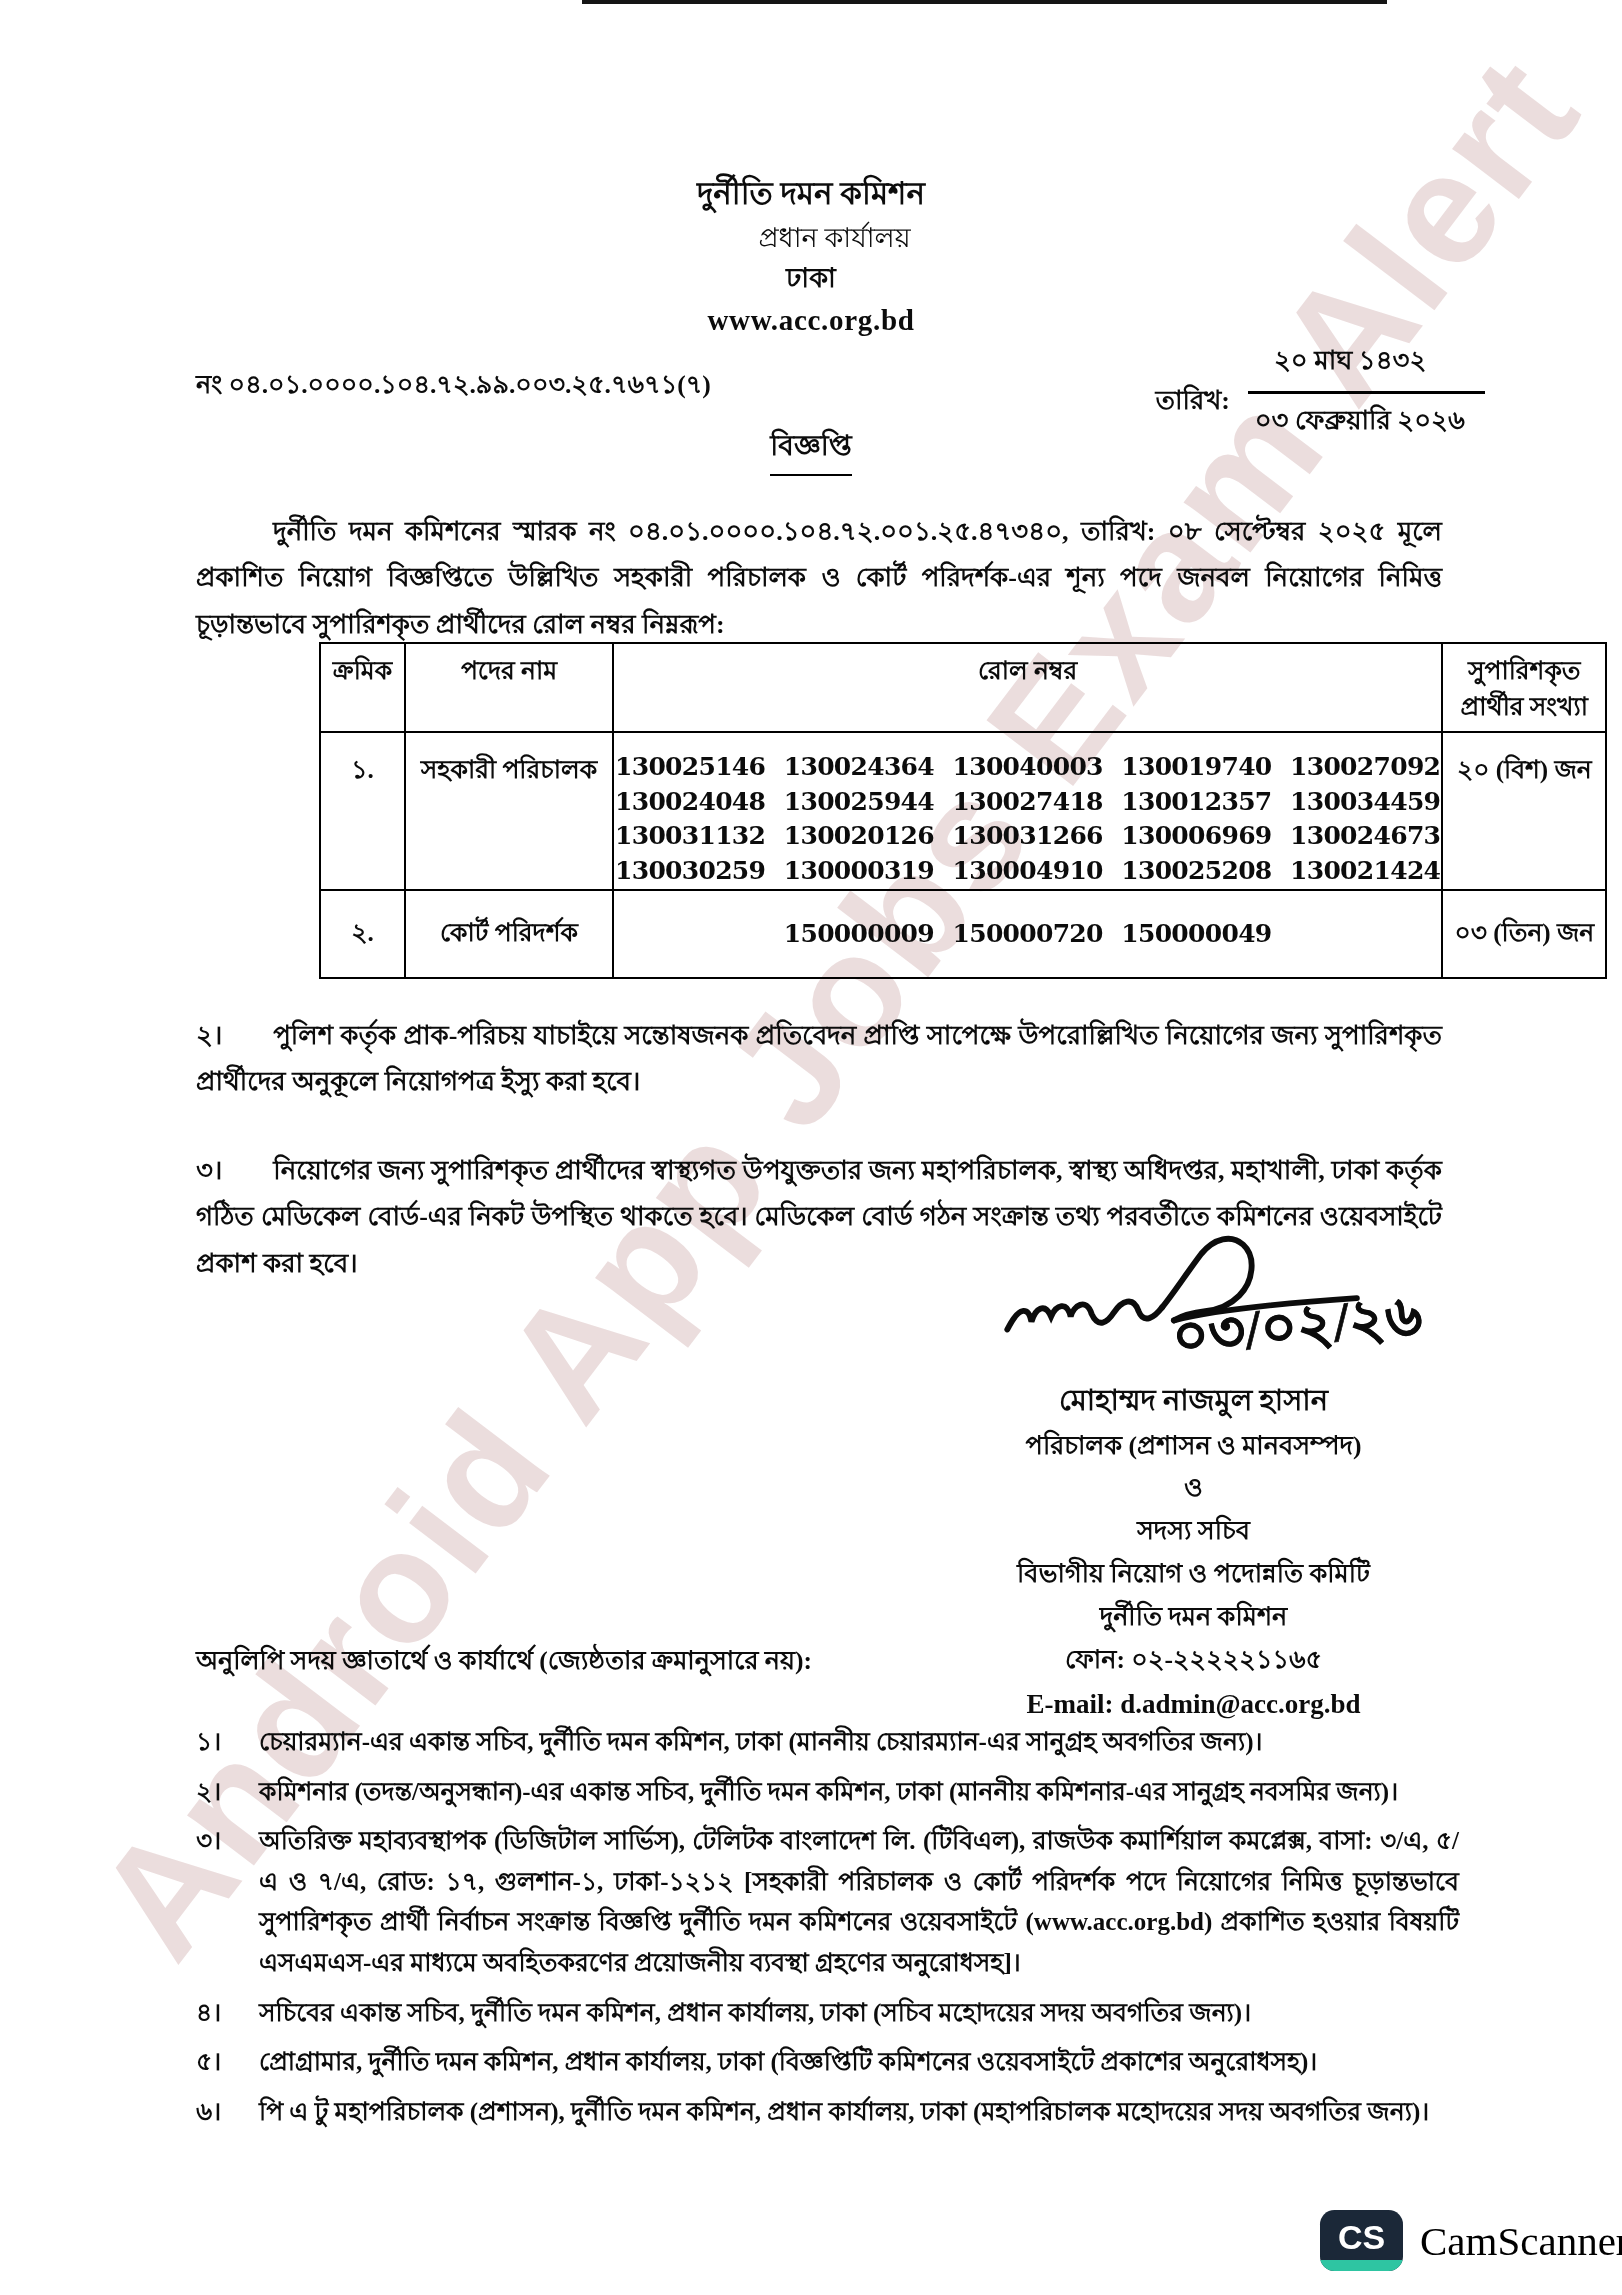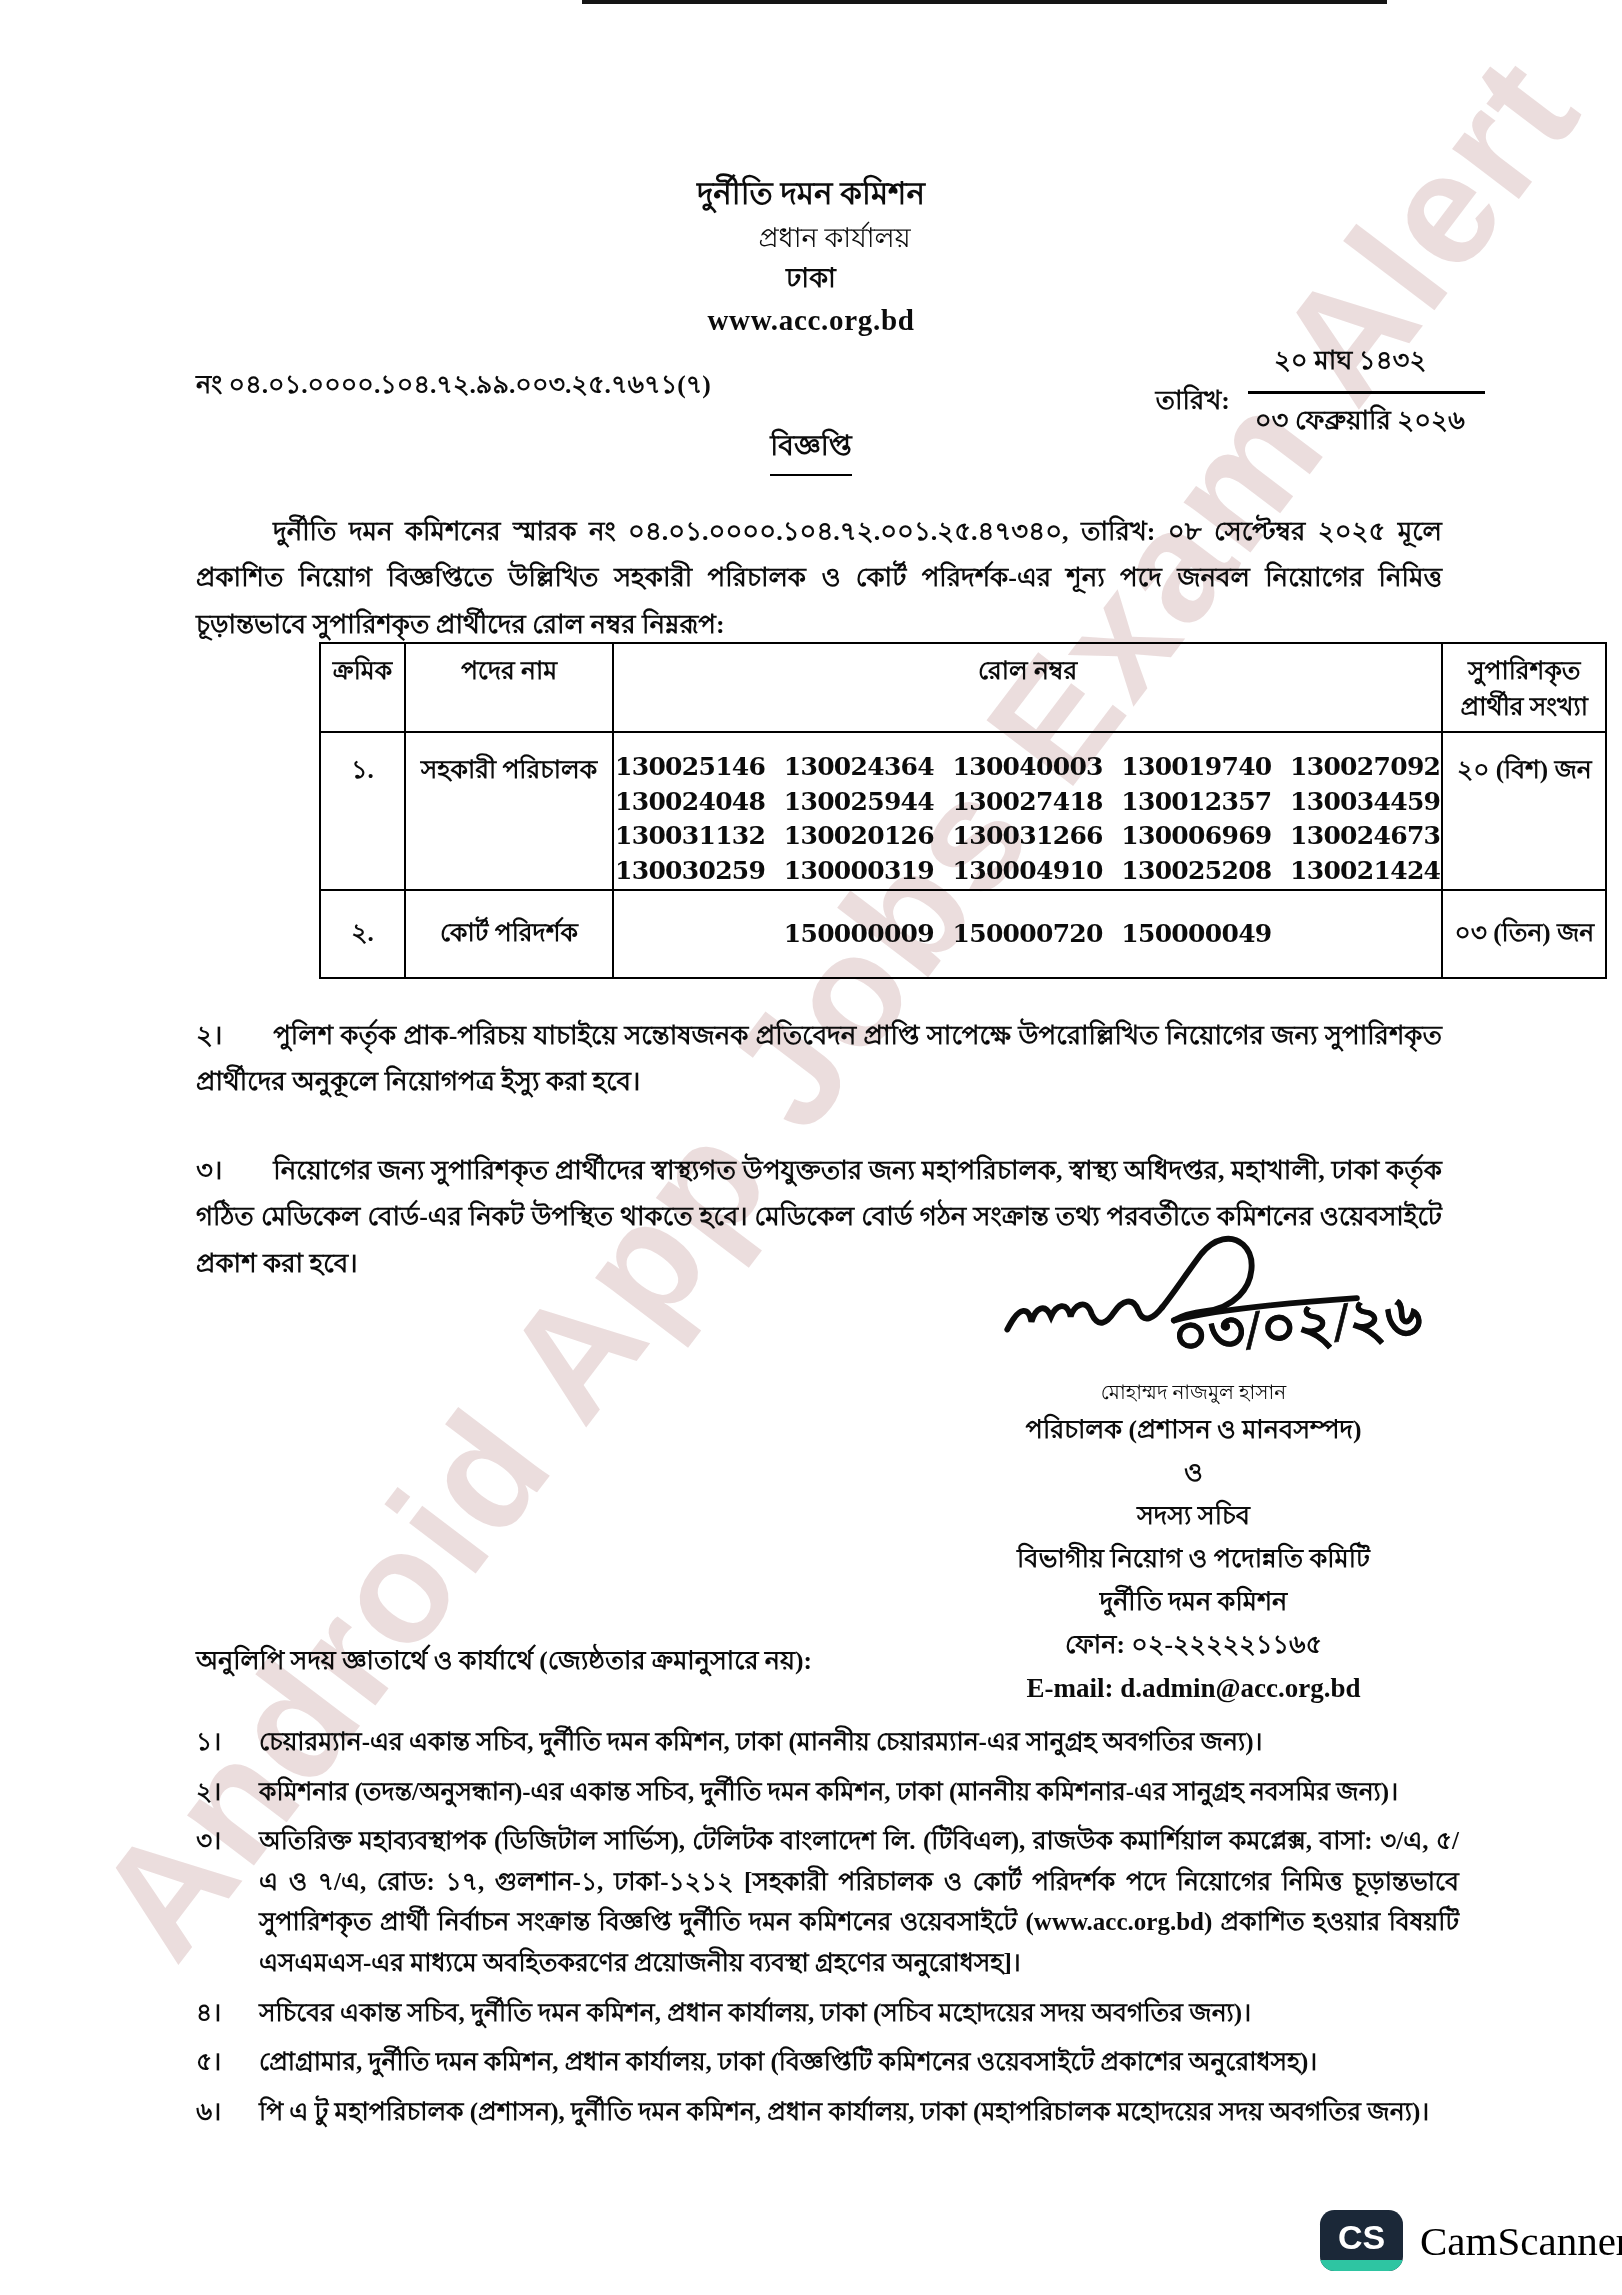--- a/index.html
+++ b/index.html
@@ -65,21 +65,21 @@
   .roll-table thead th{font-size:25px;vertical-align:top;padding-top:9.2px;height:77px;text-align:center;line-height:1.45;}
   .roll-table tbody td{font-size:25px;text-align:center;}
   .row-1 td{vertical-align:top;padding-top:17px;height:122px;}
   .row-2 td{vertical-align:middle;height:84px;}
   .rolls{font-family:"DejaVu Serif","Liberation Serif",serif;font-size:26px;text-align:left;line-height:1.38;font-weight:700;letter-spacing:-0.7px;}
   .rolls div{white-space:nowrap;word-spacing:10.5px;}
   
   .sig-block{position:absolute;left:935px;top:1225px;width:517px;text-align:center;}
   .sig-art{display:block;margin:0 auto 3.9px auto;}
   .sig-line{font-size:25.5px;font-weight:600;line-height:1.68;}
-  .sig-name{font-size:20px;font-weight:400;}
+  .sig-name{font-size:29px;font-weight:700;}
   .sig-bold{font-weight:700;}
   .sig-email{font-family:"Liberation Serif","DejaVu Serif",serif;font-weight:700;font-size:27px;}
   
   .cc-section{position:absolute;left:196px;top:1641px;width:1263px;}
   .cc-head{font-size:25.5px;font-weight:700;margin-bottom:38px;}
   .cc-item{position:relative;padding-left:63px;font-size:25px;font-weight:600;line-height:1.62;text-align:justify;margin-bottom:9.2px;}
   .cc-num{position:absolute;left:0;top:0;font-weight:700;}
   
   .cs-footer{position:absolute;left:1320px;top:2210px;display:flex;align-items:center;}
   .cs-badge{position:relative;width:83px;height:61px;border-radius:14.4px;background:#1b2838;overflow:hidden;flex:0 0 auto;}

